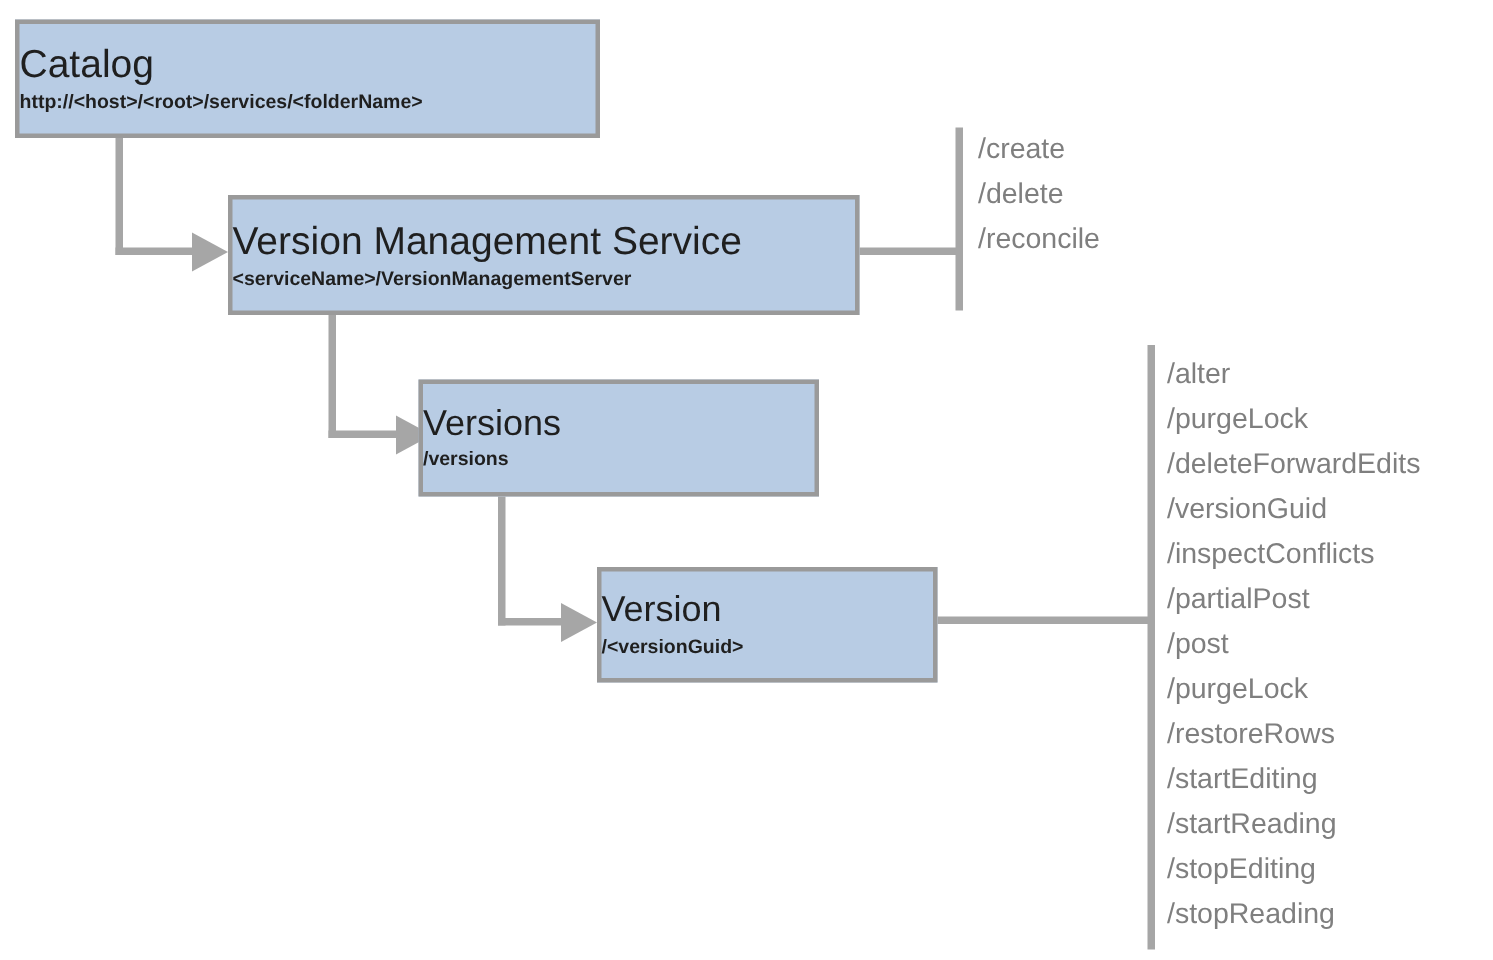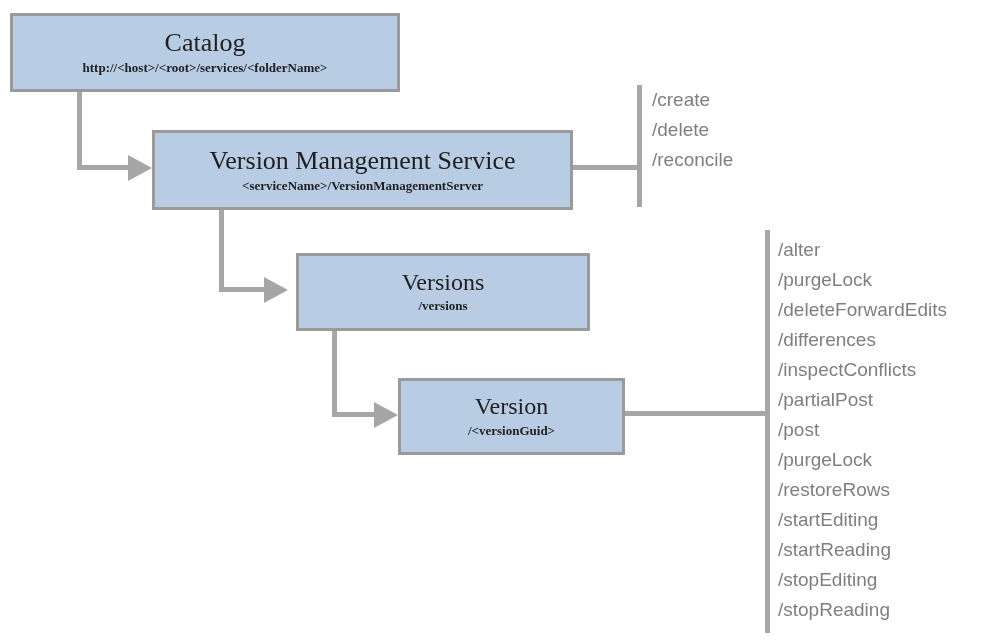--- a/index.html
+++ b/index.html
@@ -16,24 +16,23 @@
     background:#ffffff;
     font-family:"Liberation Sans", sans-serif;
     overflow:hidden;
   }
   .node{
     position:absolute;
     box-sizing:border-box;
     background:var(--node-fill);
     border:3px solid var(--node-border);
     display:flex;flex-direction:column;
-    align-items:center;justify-content:center;
+    align-items:flex-start;justify-content:center;
     text-align:center;
     color:var(--node-text);
-    font-family:Liberation Serif, serif;
   }
   .node-title{line-height:1.15;white-space:nowrap;}
   .node-sub{font-size:13px;font-weight:bold;line-height:1.3;margin-top:2px;white-space:nowrap;}
   .title-xl{font-size:26px;}
   .title-lg{font-size:26px;}
   .title-md{font-size:24px;}
   .conn{position:absolute;background:var(--connector);}
   .arrow{
     position:absolute;width:0;height:0;
     border-top:13px solid transparent;
@@ -73,41 +72,41 @@
   <div class="node" style="left:10px;top:13px;width:390px;height:79px">
     <div class="node-title title-lg">Catalog</div>
     <div class="node-sub">http://&lt;host&gt;/&lt;root&gt;/services/&lt;folderName&gt;</div>
   </div>
 
   <div class="node" style="left:152px;top:130px;width:421px;height:80px">
     <div class="node-title title-xl">Version Management Service</div>
     <div class="node-sub">&lt;serviceName&gt;/VersionManagementServer</div>
   </div>
 
-  <div class="node" style="left:296px;top:253px;width:294px;height:78px">
+  <div class="node" style="left:279px;top:253px;width:267px;height:78px">
     <div class="node-title title-md">Versions</div>
     <div class="node-sub">/versions</div>
   </div>
 
   <div class="node" style="left:398px;top:378px;width:227px;height:77px">
     <div class="node-title title-md">Version</div>
     <div class="node-sub">/&lt;versionGuid&gt;</div>
   </div>
 
   <div class="ops" style="left:652px;top:85px">
       <div class="op">/create</div>
       <div class="op">/delete</div>
       <div class="op">/reconcile</div>
     </div>
 
   <div class="ops" style="left:778px;top:235px">
       <div class="op">/alter</div>
       <div class="op">/purgeLock</div>
       <div class="op">/deleteForwardEdits</div>
-      <div class="op">/differences</div>
+      <div class="op">/versionGuid</div>
       <div class="op">/inspectConflicts</div>
       <div class="op">/partialPost</div>
       <div class="op">/post</div>
       <div class="op">/purgeLock</div>
       <div class="op">/restoreRows</div>
       <div class="op">/startEditing</div>
       <div class="op">/startReading</div>
       <div class="op">/stopEditing</div>
       <div class="op">/stopReading</div>
     </div>

